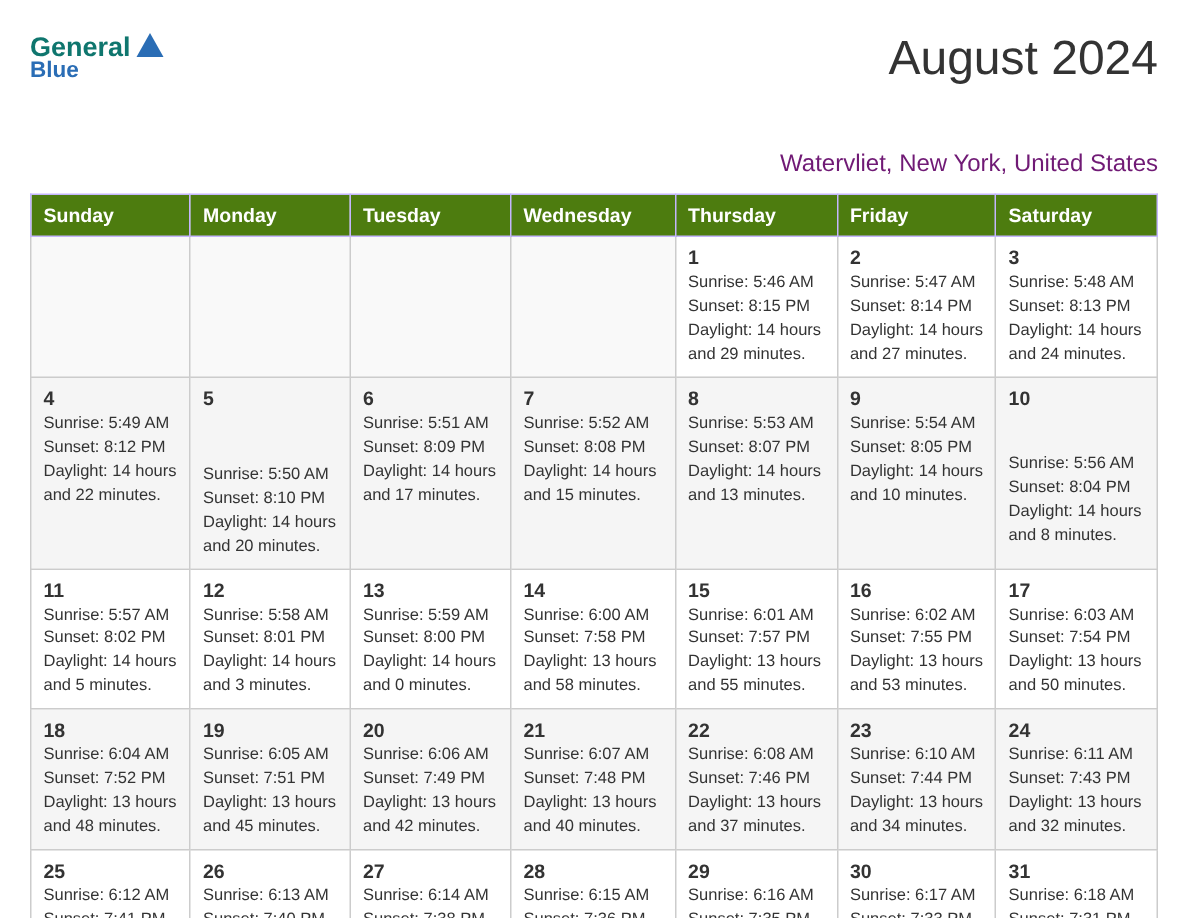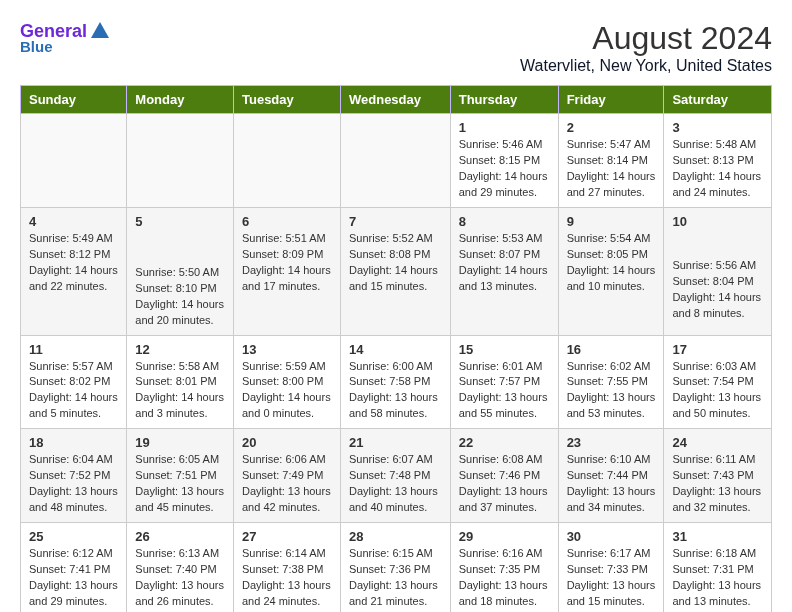--- a/index.html
+++ b/index.html
@@ -30,21 +30,22 @@
       text-align: right;
     }
     .title-block h1 {
       font-size: 32px;
       font-weight: normal;
       color: #333;
     }
     .title-block h2 {
       font-size: 16px;
       font-weight: normal;
-      color: #0f172a;
+      color: #701a75;
+      margin-top: 44px;
     }
     table {
       width: 100%;
       border-collapse: collapse;
     }
     thead tr th {
       background-color: #4d7c0f;
       color: #fff;
       font-size: 13px;
       font-weight: bold;
@@ -78,21 +79,21 @@
     .empty-cell {
       background: #f9f9f9 !important;
     }
   </style>
 </head>
 <body>
 
 <div class="header">
   <div class="logo">
     <div class="logo-top">
-      <span style="font-size:18px;font-weight:bold;color:#6d28d9;">General</span>
+      <span style="font-size:18px;font-weight:bold;color:#0f766e;">General</span>
       <svg width="22" height="22" viewBox="0 0 22 22">
         <polygon points="11,2 20,18 2,18" fill="#2a6db5"></polygon>
       </svg>
     </div>
     <span style="font-size:15px;font-weight:bold;color:#2a6db5;margin-top:-4px;">Blue</span>
   </div>
   <div class="title-block">
     <h1>August 2024</h1>
     <h2>Watervliet, New York, United States</h2>
   </div>

